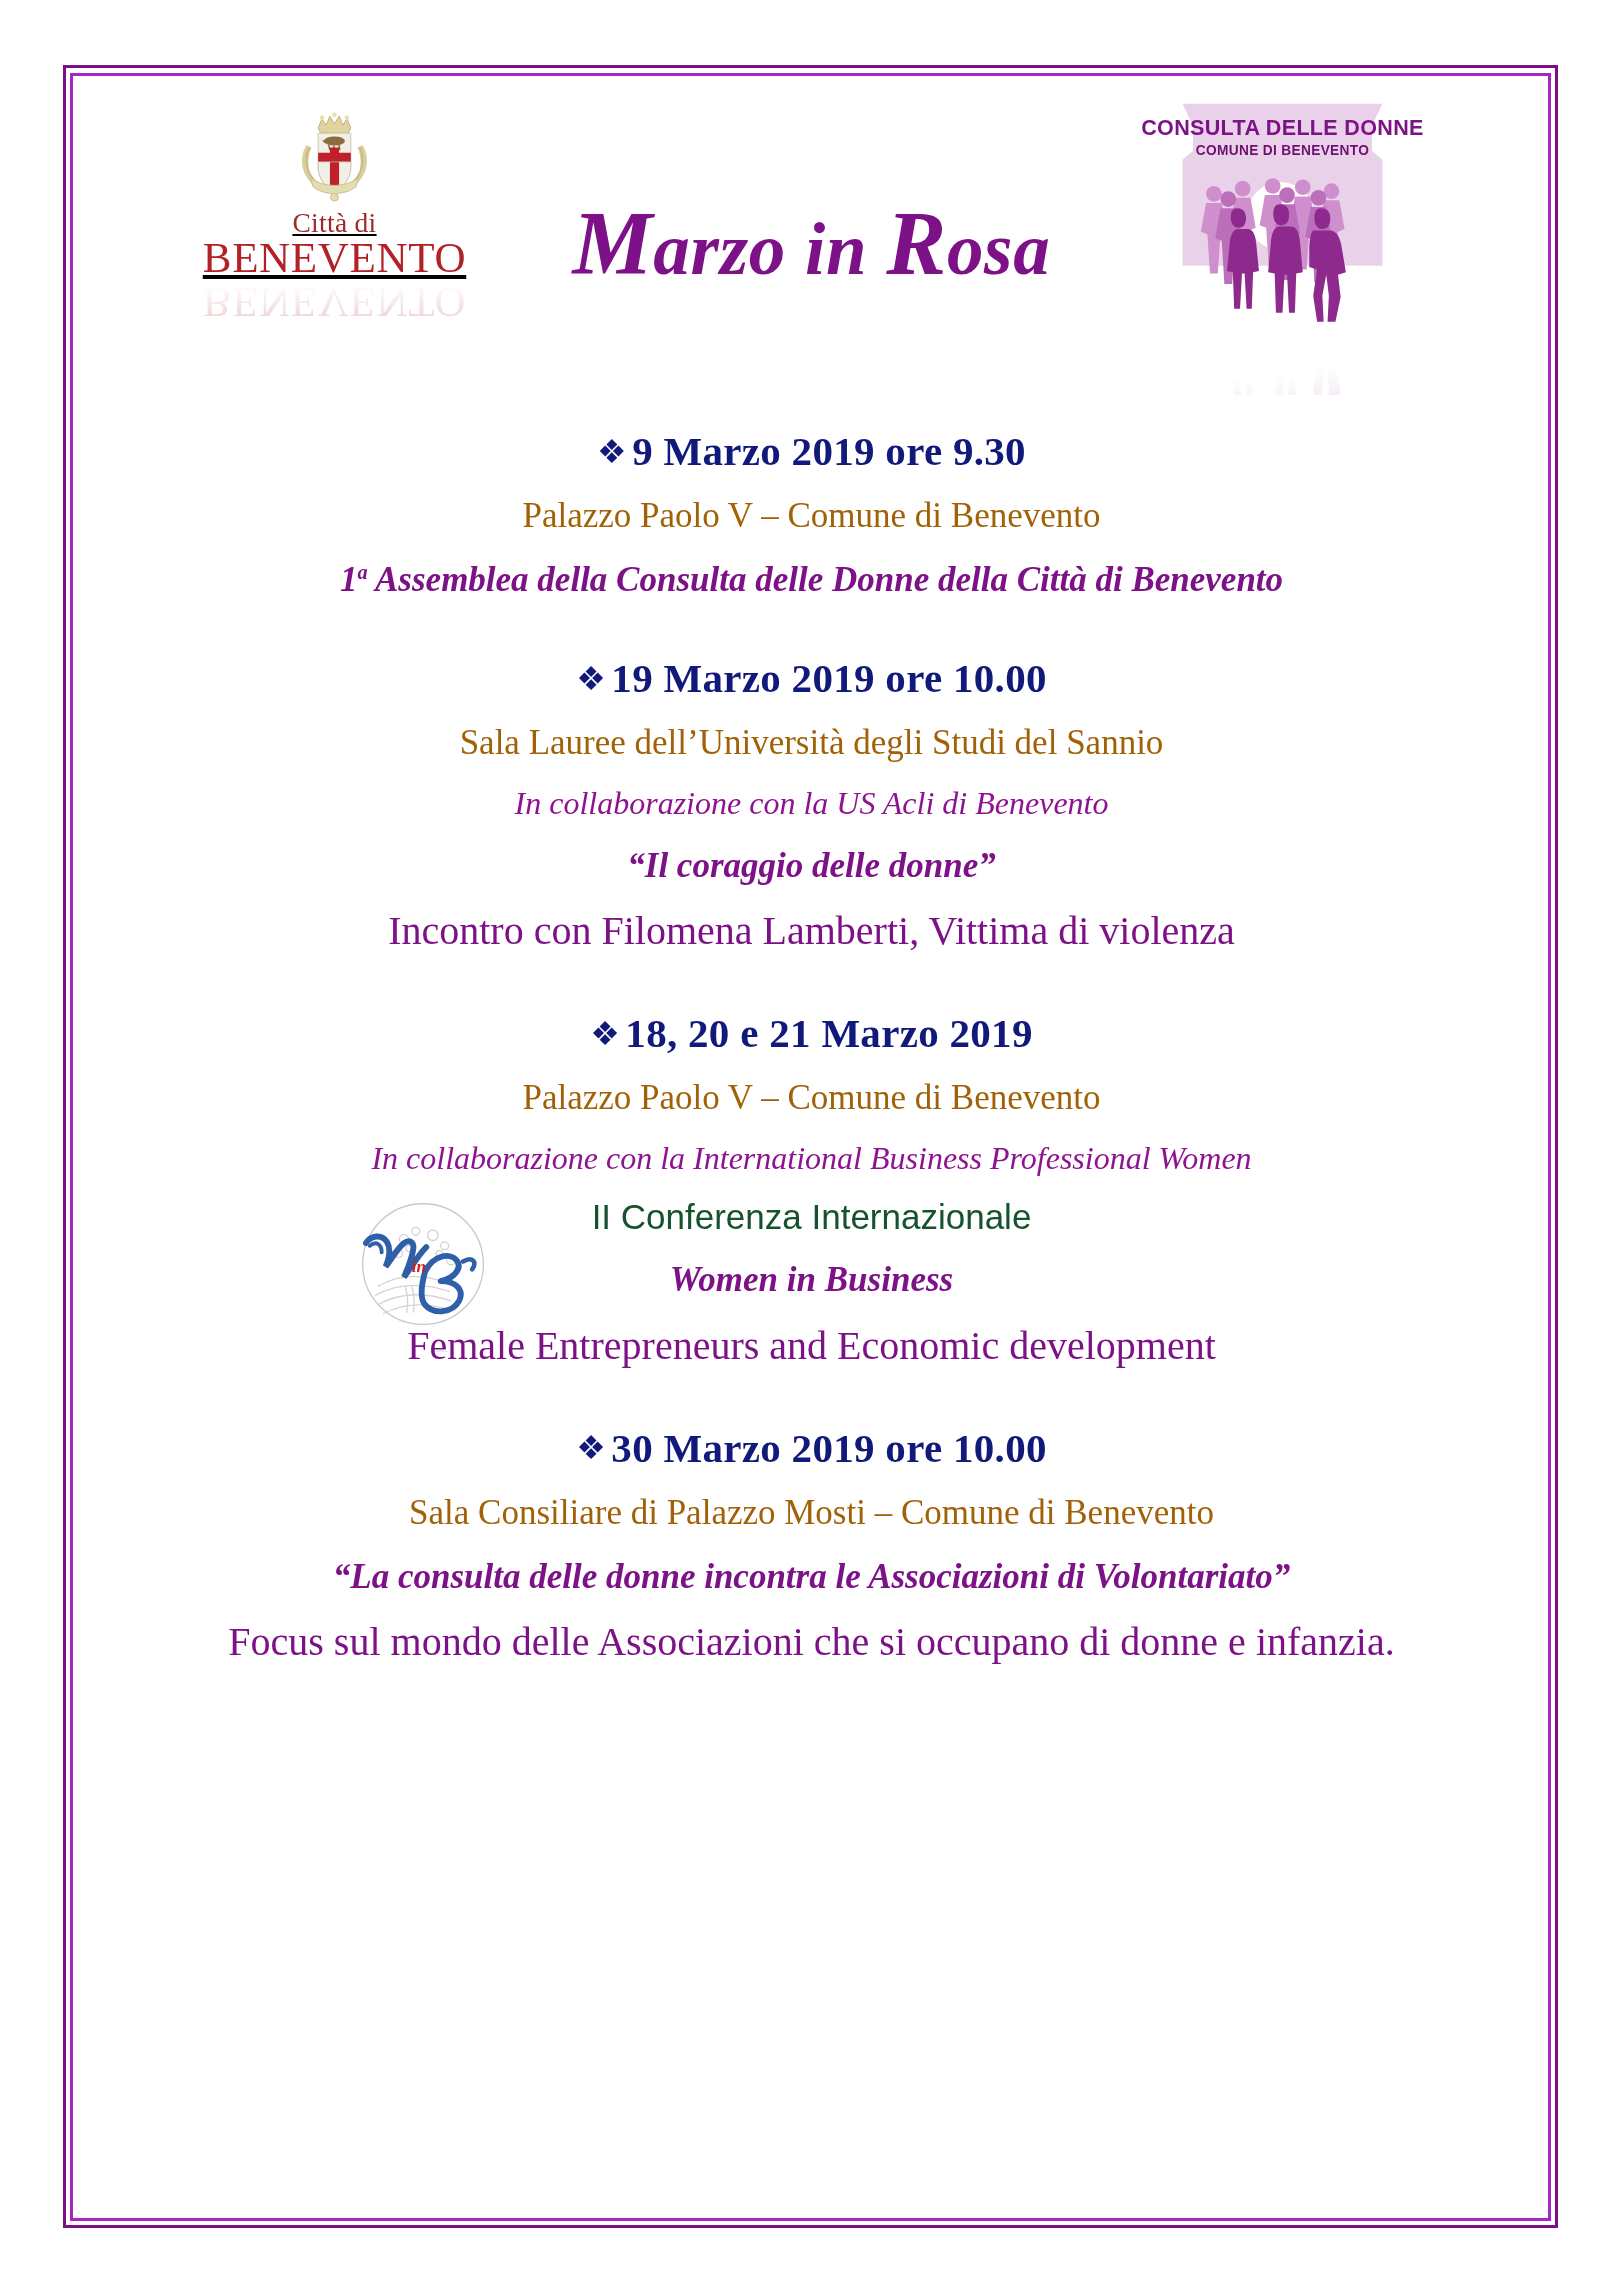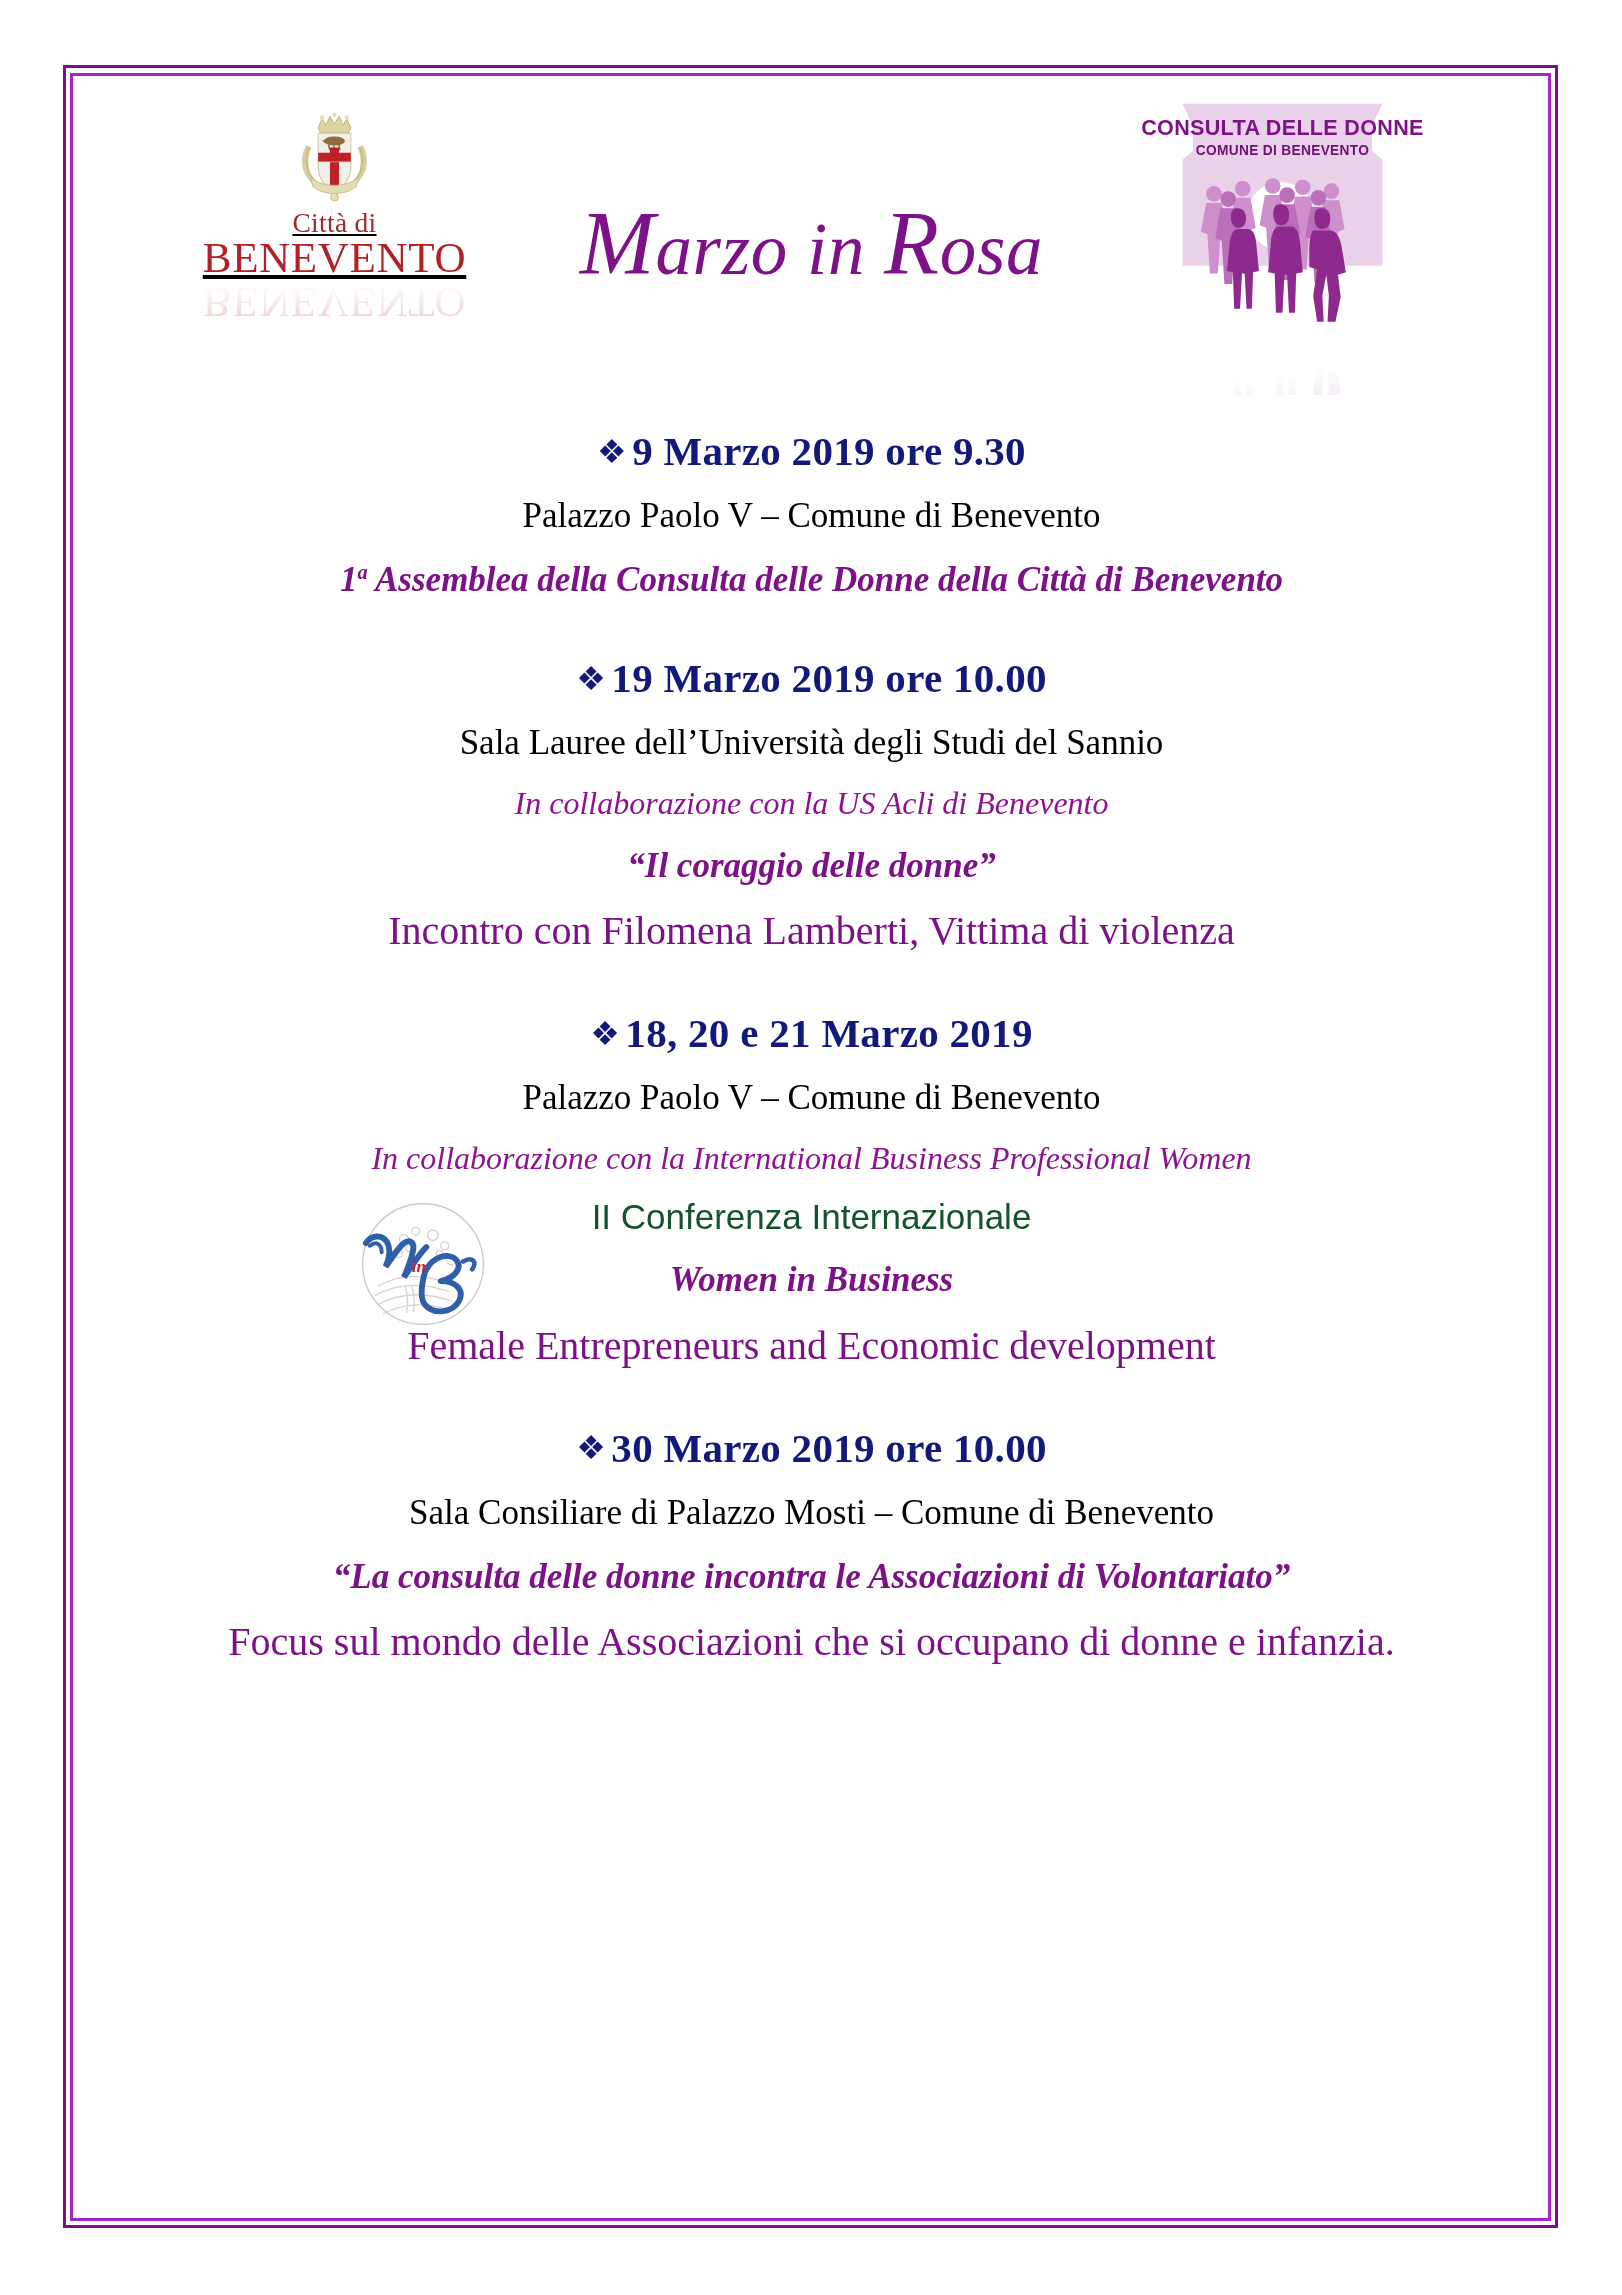--- a/index.html
+++ b/index.html
@@ -105,21 +105,21 @@
 
   
   .headline {
     position: absolute;
     left: 0;
     right: 0;
     top: 111px;
     text-align: center;
     font-family: "Liberation Serif", "DejaVu Serif", serif;
     font-style: italic;
-    font-weight: normal;
+    font-weight: bold;
     font-size: 73px;
     color: #7d1187;
     letter-spacing: 0.7px;
   }
   .headline .cap { font-size: 90px; }
 
   
   .events { margin-top: 5.2px; }
   .event { text-align: center; }
   .event + .event { margin-top: 51px; }
@@ -136,21 +136,21 @@
     font-family: "DejaVu Sans", sans-serif;
     font-size: 33px;
     vertical-align: 2.6px;
     margin-right: 5.2px;
     color: #111a7a;
   }
 
   .ev-venue {
     font-family: "Liberation Serif", "DejaVu Serif", serif;
     font-size: 35px;
-    color: #000000;
+    color: #a16207;
     line-height: 1.3;
     margin-top: 15.7px;
   }
   .ev-collab {
     font-family: "Liberation Serif", "DejaVu Serif", serif;
     font-style: italic;
     font-size: 32px;
     color: #8f1391;
     line-height: 1.3;
     margin-top: 17px;

